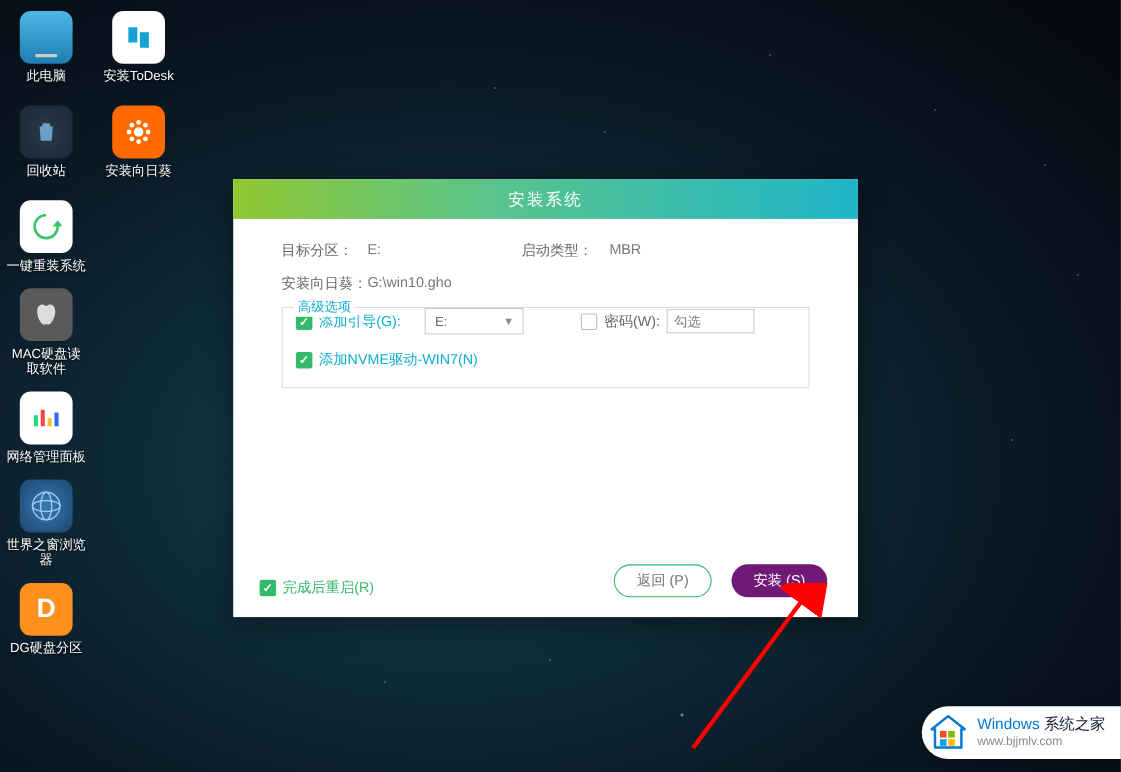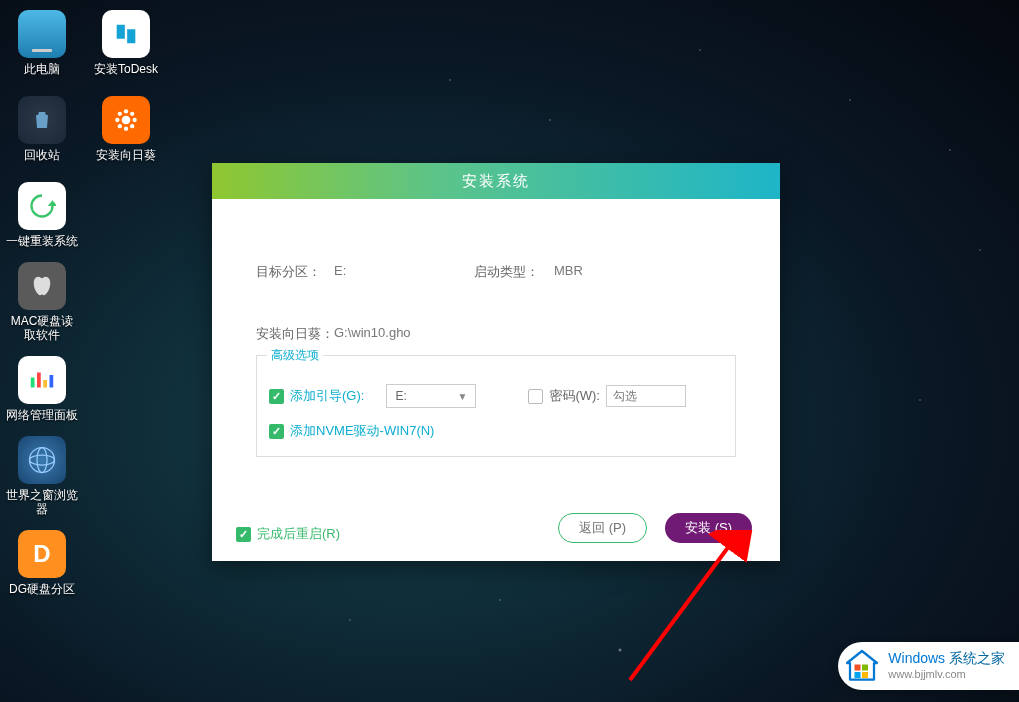--- a/index.html
+++ b/index.html
@@ -96,30 +96,29 @@
       letter-spacing: 2px;
     }
     .content {
       padding: 20px 44px 10px;
     }
     .info-row {
       display: flex;
       margin-bottom: 12px;
       font-size: 13px;
       color: #666;
-      margin-top: 44px;
     }
     .info-label { width: 78px; }
     .info-value { color: #777; }
     .info-label2 { width: 80px; margin-left: 40px; }
     
     .fieldset {
       border: 1px solid #ddd;
       margin-top: 8px;
-      padding: 28px 12px 16px;
+      padding: 0 12px 16px;
       position: relative;
     }
     .fieldset-legend {
       position: absolute;
       top: -9px;
       left: 10px;
       background: #fff;
       padding: 0 4px;
       font-size: 12px;
       color: #0daed0;
@@ -228,21 +227,21 @@
       padding: 6px 14px 6px 6px;
       box-shadow: 0 2px 8px rgba(0,0,0,0.25);
       z-index: 2;
     }
     .wm-icon {
       width: 36px; height: 36px; margin-right: 8px;
     }
     .wm-text { line-height: 16px;}
     .wm-line1 { font-size: 14px; }
     .wm-line1 .b1 { color:#0078d4; font-weight: 500;}
-    .wm-line1 .b2 { color:#0369a1;}
+    .wm-line1 .b2 { color:#0f172a;}
     .wm-line2 { font-size: 11px; color:#888;}
   </style>
 </head>
 <body>
 
 <div class="desktop">
   <div style="display:flex;align-items:flex-end;">
     <div class="icon-item">
       <div class="ico ico-pc"></div>
       <div class="label">此电脑</div>

